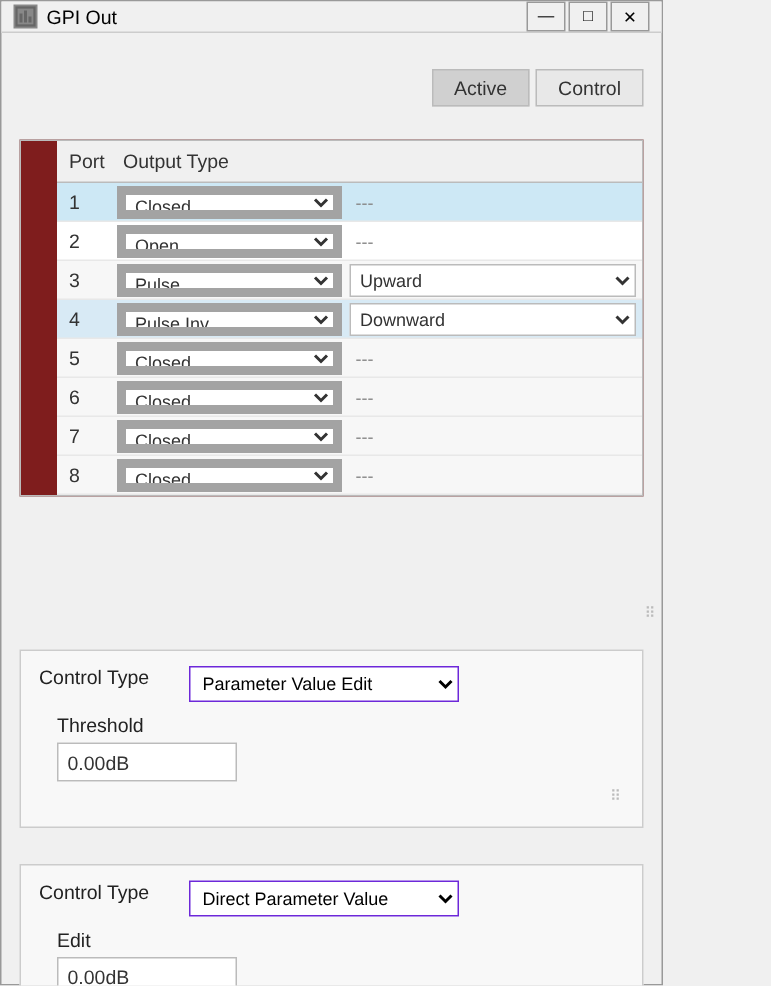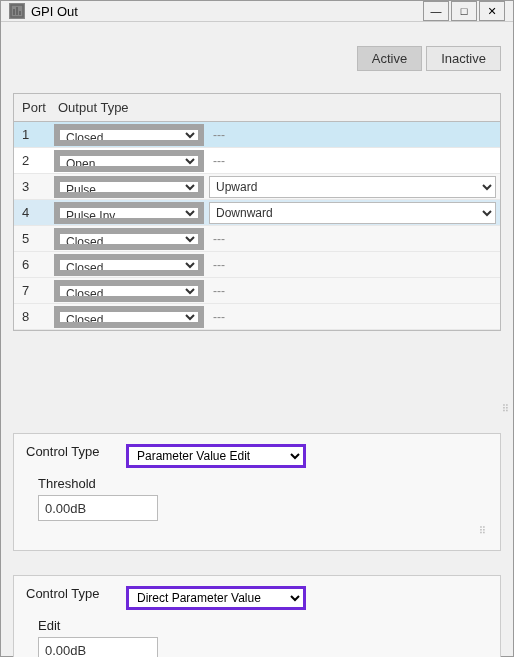--- a/index.html
+++ b/index.html
@@ -5,21 +5,21 @@
     * { box-sizing: border-box; margin: 0; padding: 0; }
     body {
       font-family: 'Segoe UI', Arial, sans-serif;
       font-size: 13px;
       background: #f0f0f0;
       width: 514px;
       height: 657px;
       overflow: hidden;
     }
     .window {
-      width: 514px;
+      width: 442px;
       height: 657px;
       background: #f0f0f0;
       border: 1px solid #999;
       display: flex;
       flex-direction: column;
       gap: 16px;
     }
     .title-bar {
       background: #f0f0f0;
       height: 32px;
@@ -73,20 +73,21 @@
       border: 1px solid #bbb;
       cursor: pointer;
       color: #333;
     }
     .toolbar-btn.active-state { background: #d0d0d0; }
 
     .table-container {
       margin: 0 12px;
       border: 1px solid #bbb;
       background: #7f1d1d;
+      padding-left: 24px;
     }
     .table-header {
       display: flex;
       background: #f0f0f0;
       border-bottom: 1px solid #bbb;
       padding: 4px 0;
     }
     .th-port {
       width: 40px;
       padding: 2px 8px;
@@ -170,21 +171,21 @@
       color: #222;
       width: 100px;
     }
     .section-dropdown {
       display: flex;
       align-items: center;
     }
     .section-dropdown select {
       height: 24px;
       font-size: 12px;
-      border: 3px solid #6d28d9;
+      border: 1px solid #6d28d9;
       background: white;
       padding: 0 4px;
       cursor: pointer;
       min-width: 180px;
     }
     .field-label {
       font-size: 13px;
       color: #222;
       margin-bottom: 4px;
       margin-left: 12px;
@@ -229,21 +230,21 @@
     <span class="title-bar-title">GPI Out</span>
     <div class="title-bar-controls">
       <button class="title-bar-btn">—</button>
       <button class="title-bar-btn">□</button>
       <button class="title-bar-btn close">✕</button>
     </div>
   </div>
 
   <div class="toolbar">
     <button class="toolbar-btn active-state">Active</button>
-    <button class="toolbar-btn">Inactive</button>
+    <button class="toolbar-btn">Control</button>
   </div>
 
   <div class="table-container">
     <div class="table-header">
       <div class="th-port">Port</div>
       <div class="th-output">Output Type</div>
     </div>
     <div class="table-body">
 
       <div class="table-row selected">

